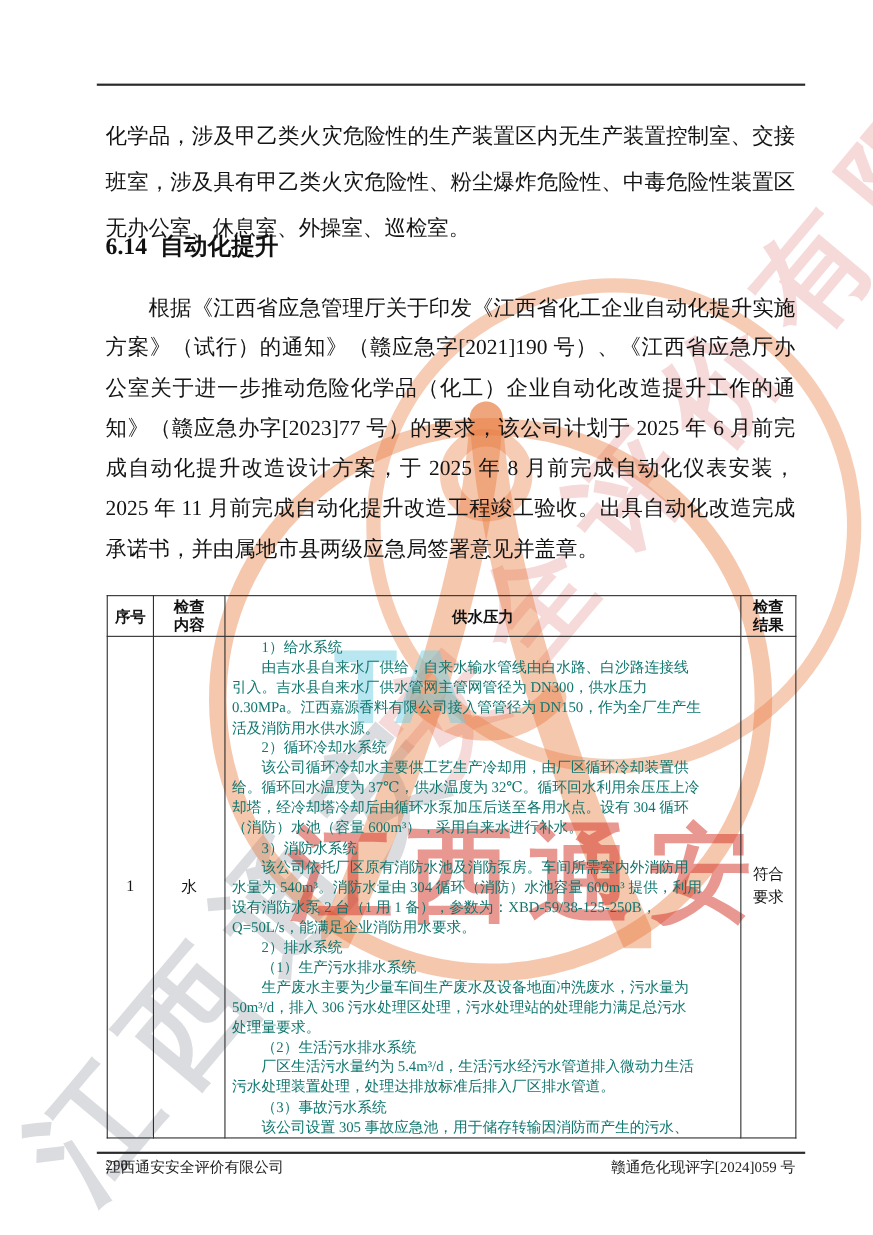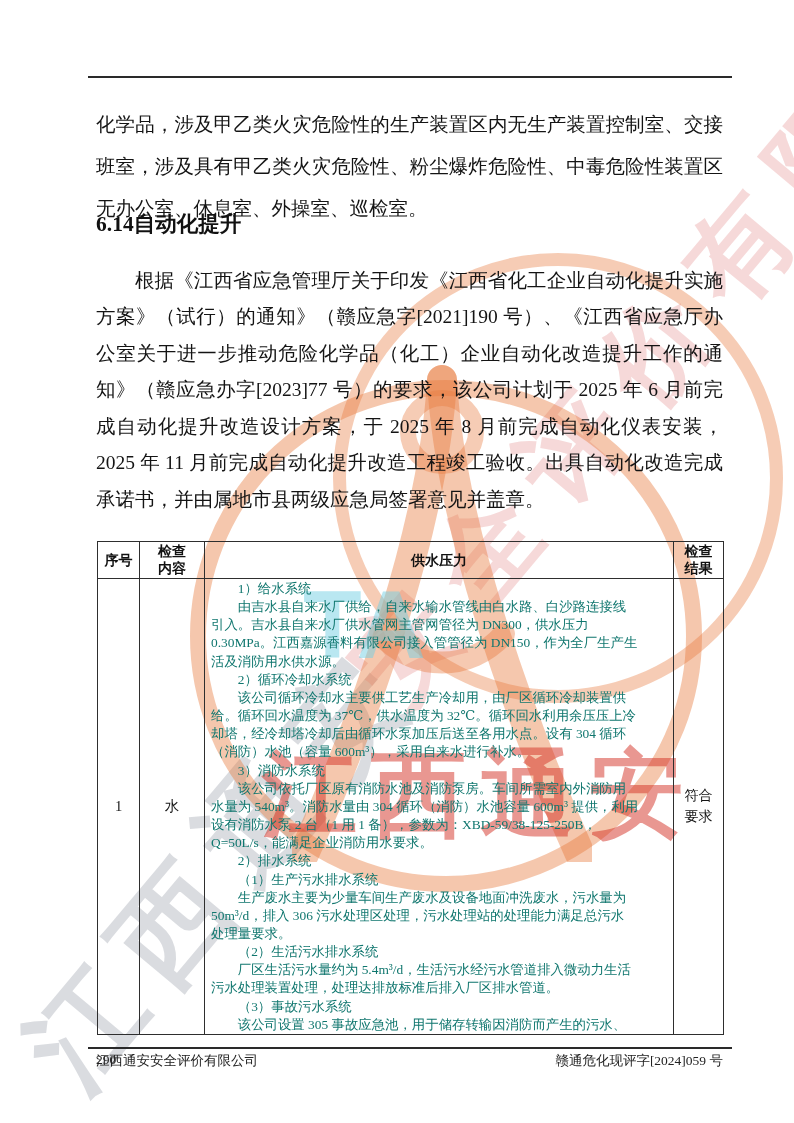--- a/index.html
+++ b/index.html
@@ -28,21 +28,21 @@
     font-size:14px;letter-spacing:.5px;color:#222;}
   .rule{position:absolute;left:88px;width:644px;height:0;border-top:2px solid #2a2a2a;}
   .rule-top{top:76px;}
   .rule-bottom{top:1047px;}
   .para{position:absolute;left:96px;width:627px;font-size:19.5px;text-align:justify;color:#141414;}
   .para1{top:84px;line-height:42px;}
   .para2{top:243px;line-height:36.5px;text-indent:2em;}
   .sec-heading{position:absolute;left:96px;width:627px;font-size:21.5px;font-weight:bold;color:#111;}
   .sec-614{top:209px;}
   .sec-615{top:500px;}
-  .sec-heading .num{}
+  .sec-heading .num{margin-right:12px;}
   table.checklist{position:absolute;top:541px;left:97px;border-collapse:collapse;table-layout:fixed;
     width:626px;background:transparent;}
   table.checklist th,table.checklist td{border:1.5px solid #2e2e2e;padding:0;background:transparent;}
   table.checklist th{font-family:"Liberation Sans","DejaVu Sans",sans-serif;font-weight:bold;
     font-size:14px;line-height:17px;text-align:center;vertical-align:middle;height:36px;color:#111;}
   .preline{white-space:pre-line;}
   td.c-seq,td.c-item{font-size:14.5px;text-align:center;vertical-align:middle;color:#141414;}
   td.c-result{font-size:14px;line-height:21px;text-align:center;vertical-align:middle;white-space:pre-line;color:#141414;}
   td.c-details{vertical-align:top;}
   .details-text{font-size:13.4px;line-height:18.15px;padding:1px 6px 0 6px;

